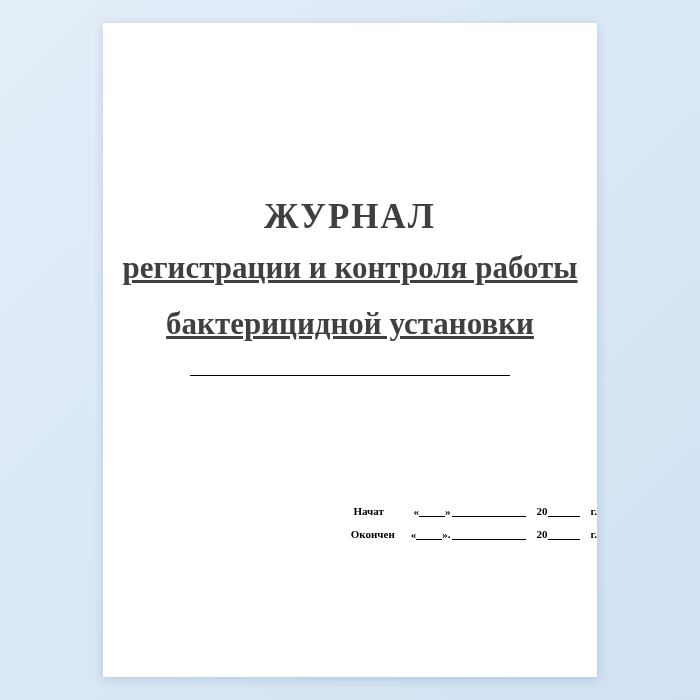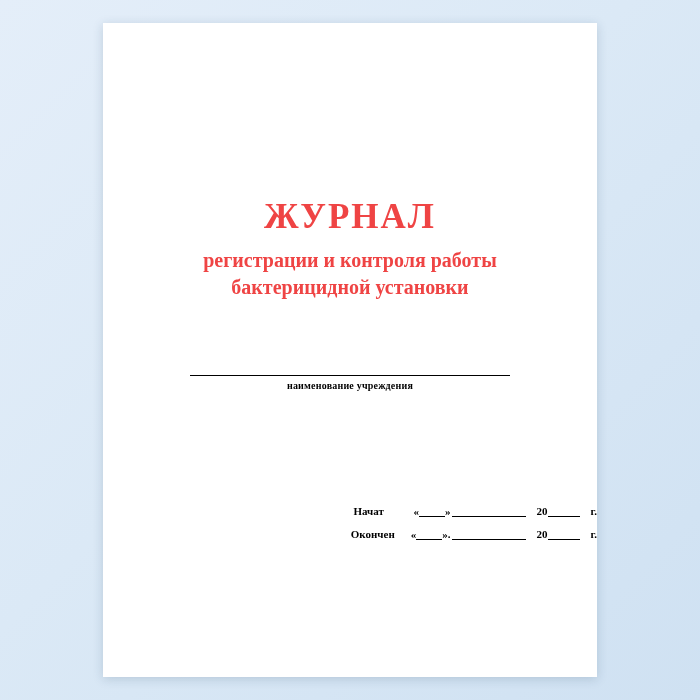--- a/index.html
+++ b/index.html
@@ -34,34 +34,35 @@
     top: 0;
     width: 494px;
     height: 654px;
   }
   .title-block {
     position: absolute;
     left: 0;
     top: 175px;
     width: 494px;
     text-align: center;
-    color: #ef4444;
+    color: #404040;
   }
   .title-main {
     font-size: 35px;
     font-weight: bold;
     letter-spacing: 2px;
     line-height: 1.1;
   }
   .title-sub {
-    font-size: 20px;
+    font-size: 31px;
     font-weight: bold;
     line-height: 1.28;
     margin-top: 11px;
     padding: 0 18px;
+    text-decoration: underline;
   }
   .org-block {
     position: absolute;
     left: 0;
     top: 352px;
     width: 494px;
     text-align: center;
   }
   .org-rule {
     width: 320px;
@@ -126,26 +127,25 @@
 </head>
 <body>
 
 <div class="stage">
   <div class="page">
     <div class="page-inner">
 
       <div class="title-block">
         <div class="title-main">ЖУРНАЛ</div>
         <div class="title-sub">регистрации и контроля работы</div>
-        <div class="title-sub" style="margin-top:2px;">бактерицидной установки</div>
+        <div class="title-sub" style="margin-top:17px;">бактерицидной установки</div>
       </div>
 
       <div class="org-block">
         <div class="org-rule"></div>
-        <div class="org-caption">наименование учреждения</div>
       </div>
 
       <div class="dates-block">
 
         <div class="date-row">
           <span class="date-label">Начат</span>
           <span class="date-q-open">«</span>
           <span class="blank-small"></span>
           <span>»</span>
           <span class="blank-long"></span>

